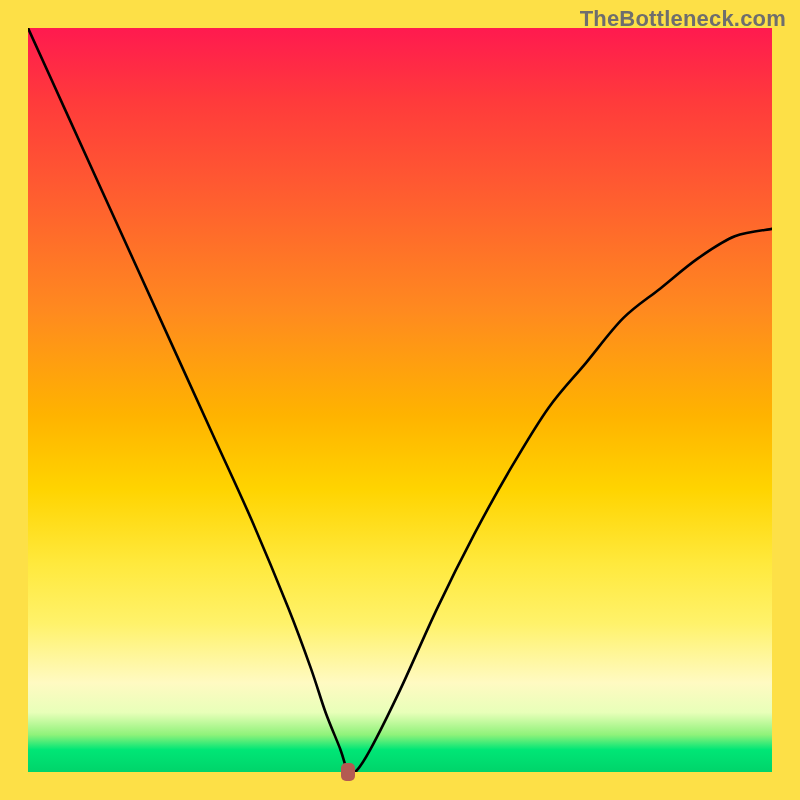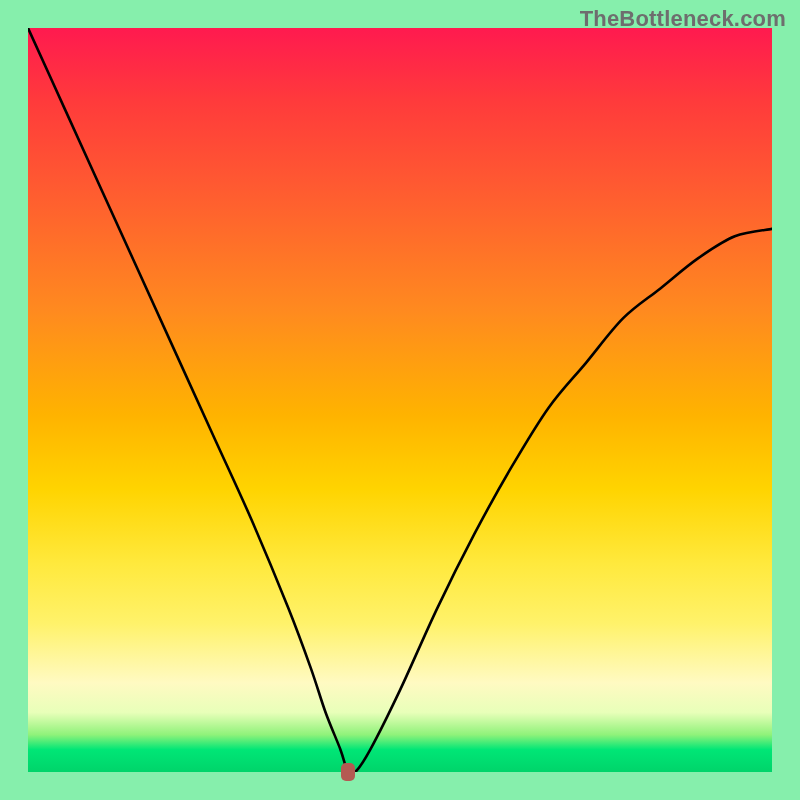--- a/index.html
+++ b/index.html
@@ -8,21 +8,21 @@
     width: 800px;
     height: 800px;
     background: #000;
     font-family: Arial, Helvetica, sans-serif;
     overflow: hidden;
   }
   .outer {
     position: relative;
     width: 800px;
     height: 800px;
-    background: #86efac;
+    background: #fde047;
     text-align: center;
   }
   .watermark {
     position: absolute;
     top: 6px;
     right: 14px;
     color: #6e6e6e;
     font-size: 22px;
     font-weight: 600;
     letter-spacing: 0.2px;

